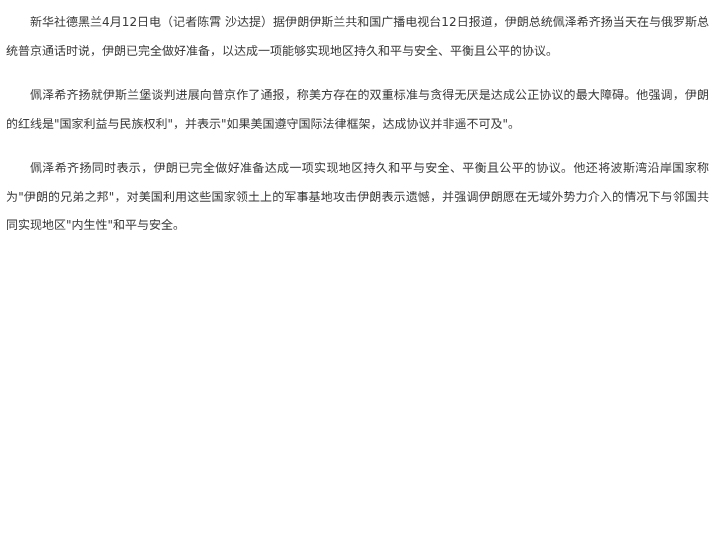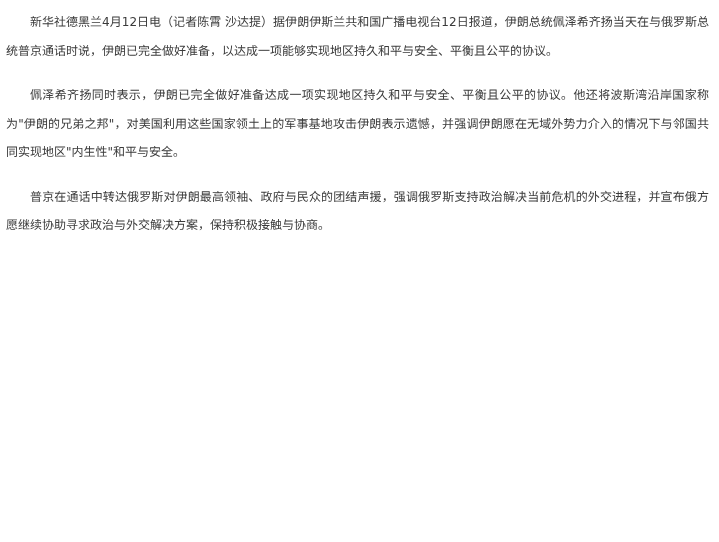--- a/index.html
+++ b/index.html
@@ -29,16 +29,16 @@
     text-align: justify;
     text-justify: inter-ideograph;
     word-break: break-all;
   }
 </style>
 </head>
 <body>
 
 <div class="article">
   <p>新华社德黑兰4月12日电（记者陈霄 沙达提）据伊朗伊斯兰共和国广播电视台12日报道，伊朗总统佩泽希齐扬当天在与俄罗斯总统普京通话时说，伊朗已完全做好准备，以达成一项能够实现地区持久和平与安全、平衡且公平的协议。</p>
+  <p>佩泽希齐扬就伊斯兰堡谈判进展向普京作了通报，称美方存在的双重标准与贪得无厌是达成公正协议的最大障碍。他强调，伊朗的红线是"国家利益与民族权利"，并表示"如果美国遵守国际法律框架，达成协议并非遥不可及"。</p>
   <p>佩泽希齐扬同时表示，伊朗已完全做好准备达成一项实现地区持久和平与安全、平衡且公平的协议。他还将波斯湾沿岸国家称为"伊朗的兄弟之邦"，对美国利用这些国家领土上的军事基地攻击伊朗表示遗憾，并强调伊朗愿在无域外势力介入的情况下与邻国共同实现地区"内生性"和平与安全。</p>
-  <p>普京在通话中转达俄罗斯对伊朗最高领袖、政府与民众的团结声援，强调俄罗斯支持政治解决当前危机的外交进程，并宣布俄方愿继续协助寻求政治与外交解决方案，保持积极接触与协商。</p>
 
 </div>
 
 </body></html>

